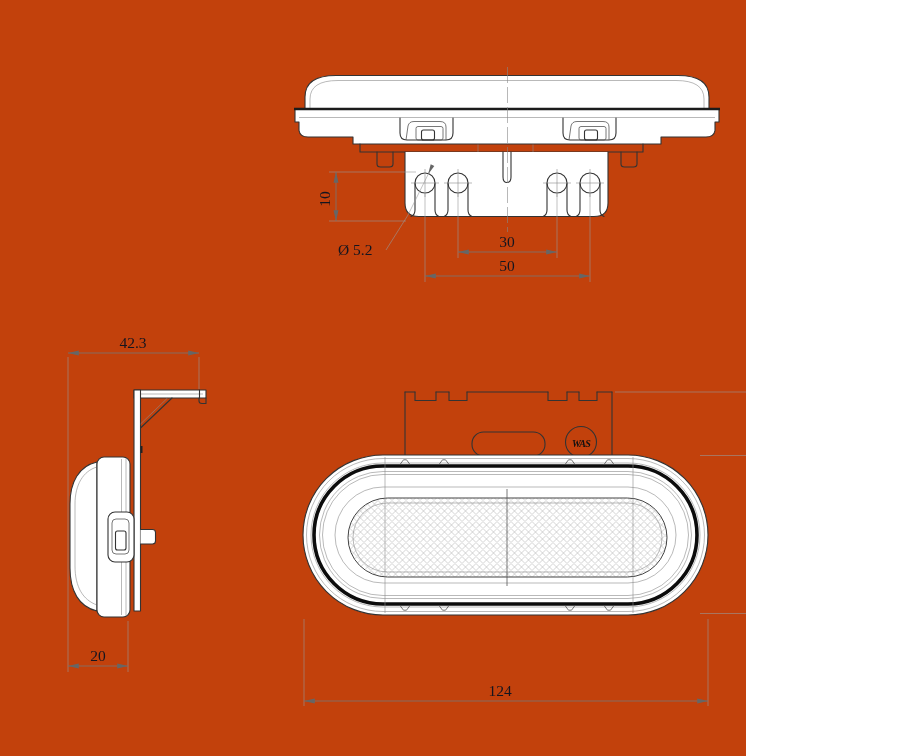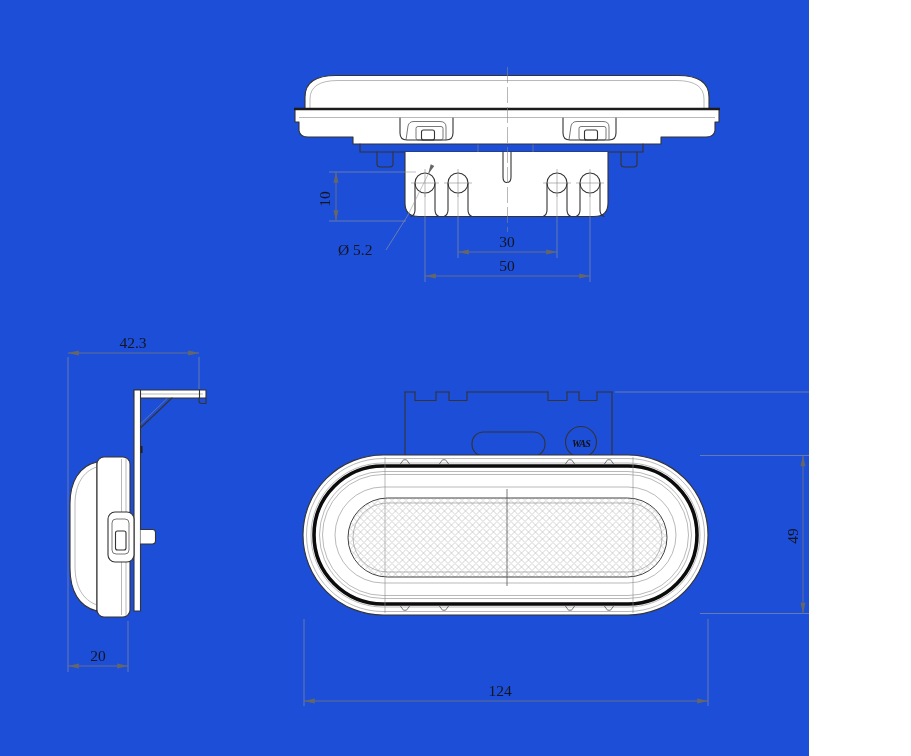--- a/index.html
+++ b/index.html
@@ -1,16 +1,16 @@
 <!DOCTYPE html>
 <html><head>
 <meta charset="utf-8">
 <style>
   html,body{margin:0;padding:0;background:#fff;}
-  #stage{position:relative;width:809px;height:756px;background:#1d4ed8;overflow:hidden;
+  #stage{position:relative;width:746px;height:756px;background:#c2410c;overflow:hidden;
          font-family:"Liberation Serif",serif;}
   svg{position:absolute;left:0;top:0;}
   .main{stroke:#333;stroke-width:1.1;fill:none;stroke-linejoin:round;stroke-linecap:round}
   .bold{stroke:#1b1b1b;stroke-width:2.4;fill:none}
   .med{stroke:#555;stroke-width:.8;fill:none}
   .thin{stroke:#8a8a8a;stroke-width:.6;fill:none}
   .seal{stroke:#0c0c0c;stroke-width:3.6;fill:none}
   .dim{stroke:#777;stroke-width:.8;fill:none}
   .dime{stroke:#999;stroke-width:.6;fill:none}
   .center{stroke:#888;stroke-width:.6;fill:none;stroke-dasharray:16 4}

